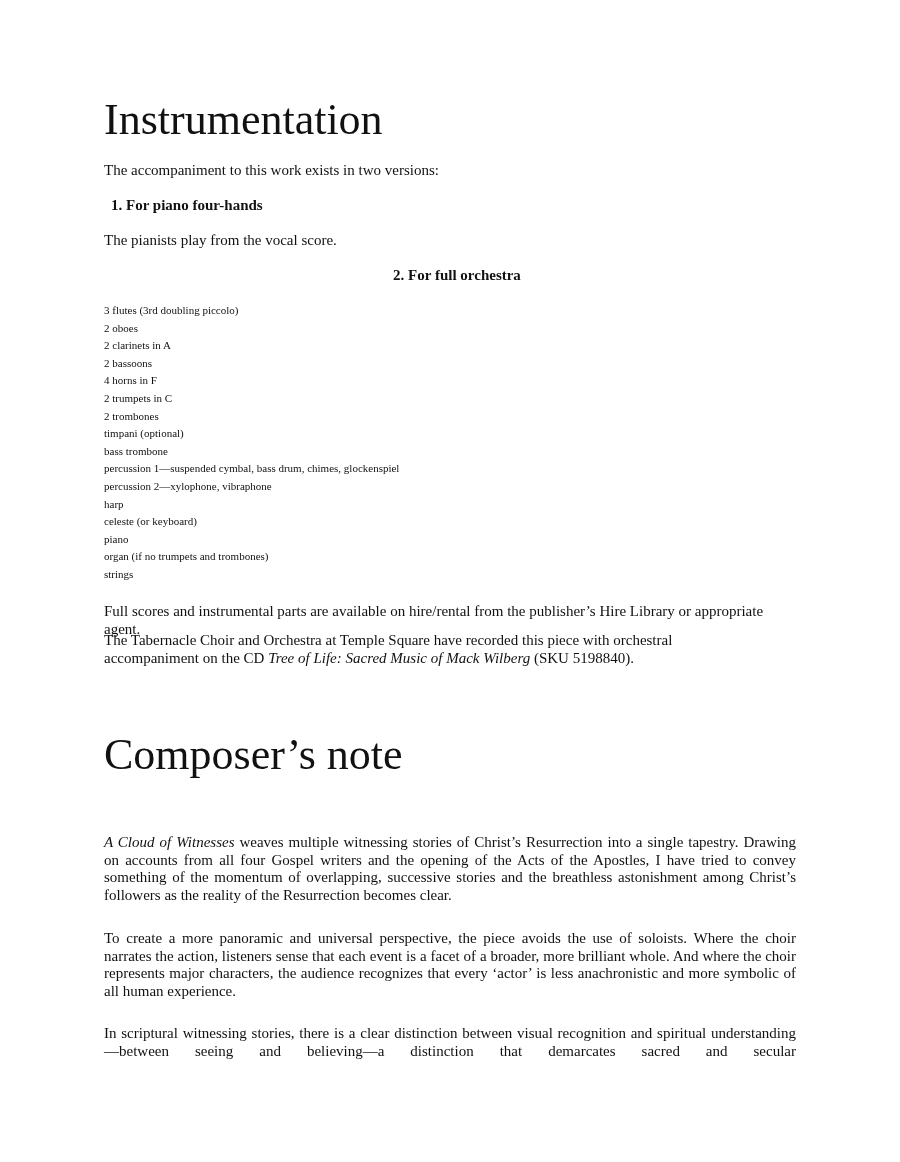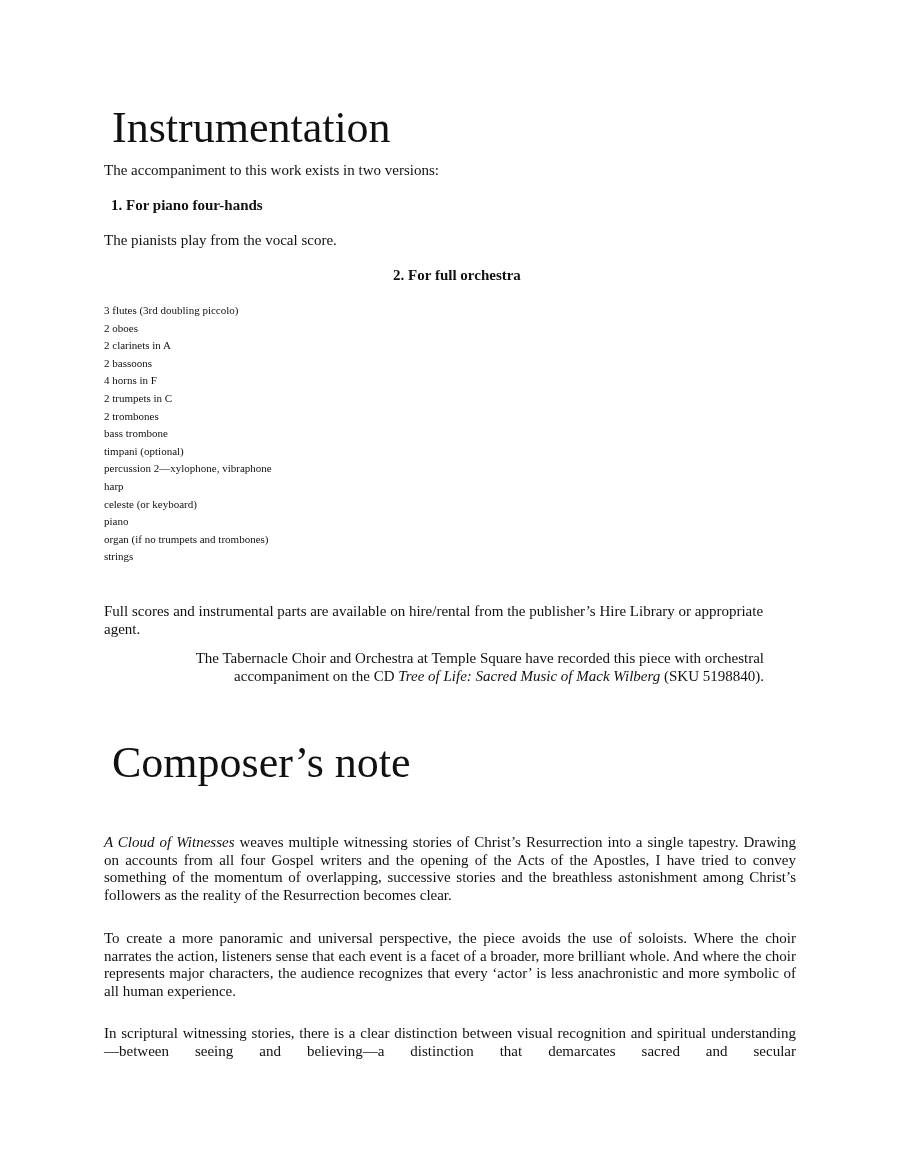--- a/index.html
+++ b/index.html
@@ -4,21 +4,21 @@
   <style>
     html, body { margin: 0; padding: 0; background: #ffffff; }
     body {
       width: 900px; height: 1162px; overflow: hidden; position: relative;
       font-family: "DejaVu Serif", "Liberation Serif", serif;
       color: #111111;
     }
     .page { position: absolute; left: 104px; top: 0; width: 692px; }
     h1 {
       font-family: "Liberation Serif", "DejaVu Serif", serif;
-      font-weight: normal; font-size: 44px; line-height: 1; margin: 8px;
+      font-weight: normal; font-size: 44px; line-height: 1; margin: 0;
       color: #111;
     }
     .p {
       font-family: "Liberation Serif", "DejaVu Serif", serif;
       font-size: 15px; line-height: 17.6px; margin: 0;
     }
     .b { font-weight: bold; margin-left: 7px; }
     .just { text-align: justify; }
     .just-last { text-align: justify; text-align-last: justify; }
     .abs { position: absolute; left: 0; width: 692px; }
@@ -42,33 +42,34 @@
   <p class="p b abs" style="top:267px;text-align:center;">2. For full orchestra</p>
 
   <ul class="list abs" style="top:302px;">
     <li>3 flutes (3rd doubling piccolo)</li>
     <li>2 oboes</li>
     <li>2 clarinets in A</li>
     <li>2 bassoons</li>
     <li>4 horns in F</li>
     <li>2 trumpets in C</li>
     <li>2 trombones</li>
+    <li>timpani (optional)</li>
     <li>bass trombone</li>
-    <li>timpani (optional)</li>
+    <li>percussion 1—suspended cymbal, bass drum, chimes, glockenspiel</li>
     <li>percussion 2—xylophone, vibraphone</li>
     <li>harp</li>
     <li>celeste (or keyboard)</li>
     <li>piano</li>
     <li>organ (if no trumpets and trombones)</li>
     <li>strings</li>
   </ul>
 
   <p class="p abs" style="top:603px; width:680px;">Full scores and instrumental parts are available on hire/rental from the publisher’s Hire Library or appropriate agent.</p>
 
-  <p class="p abs" style="top:650px; width:660px;text-align:right;"><span>The Tabernacle Choir and Orchestra at Temple Square have recorded this piece with orchestral accompaniment on the CD </span><em>Tree of Life: Sacred Music of Mack Wilberg</em><span> (SKU 5198840).</span></p>
+  <p class="p abs" style="top:632px; width:660px;"><span>The Tabernacle Choir and Orchestra at Temple Square have recorded this piece with orchestral accompaniment on the CD </span><em>Tree of Life: Sacred Music of Mack Wilberg</em><span> (SKU 5198840).</span></p>
 
   <h1 class="abs" style="top:733px;">Composer’s note</h1>
 
   <p class="p just abs" style="top:834px;"><em>A Cloud of Witnesses</em><span> weaves multiple witnessing stories of Christ’s Resurrection into a single tapestry. Drawing on accounts from all four Gospel writers and the opening of the Acts of the Apostles, I have tried to convey something of the momentum of overlapping, successive stories and the breathless astonishment among Christ’s followers as the reality of the Resurrection becomes clear.</span></p>
 
   <p class="p just abs" style="top:930px;">To create a more panoramic and universal perspective, the piece avoids the use of soloists. Where the choir narrates the action, listeners sense that each event is a facet of a broader, more brilliant whole. And where the choir represents major characters, the audience recognizes that every ‘actor’ is less anachronistic and more symbolic of all human experience.</p>
 
   <p class="p just-last abs" style="top:1025px;">In scriptural witnessing stories, there is a clear distinction between visual recognition and spiritual understanding—between seeing and believing—a distinction that demarcates sacred and secular</p>
 
 </div>

